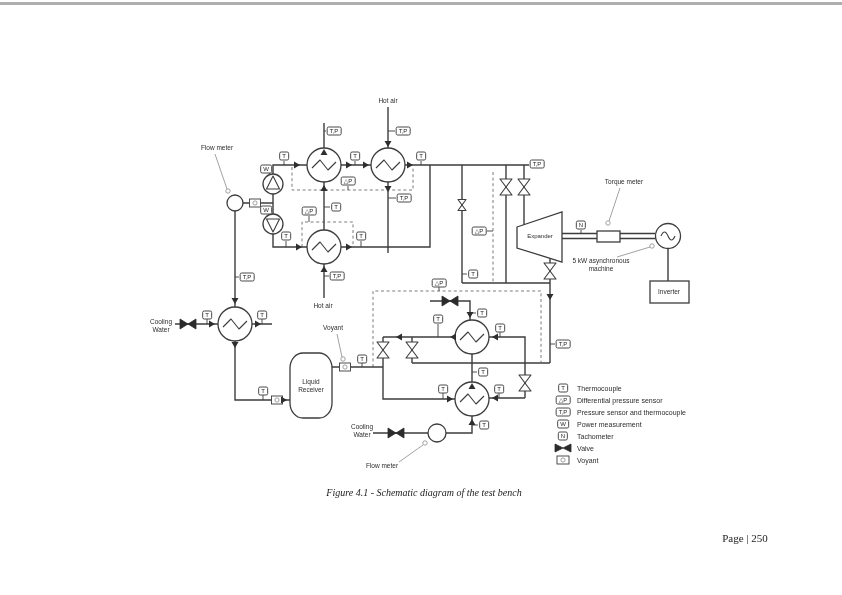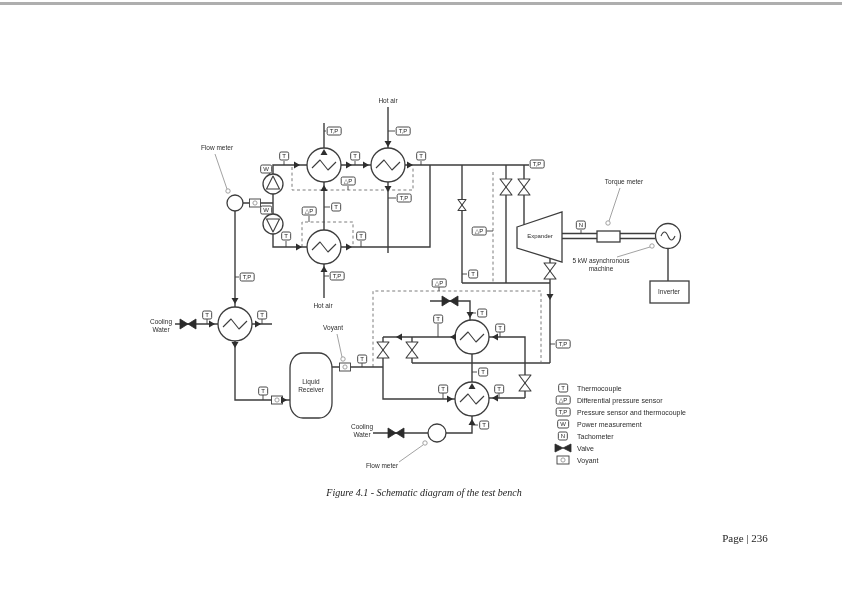--- a/index.html
+++ b/index.html
@@ -297,14 +297,14 @@
     <div class="legend-label" style="left:577px;top:412px">Pressure sensor and thermocouple</div>
     <div class="sbox" style="left:563px;top:424px">W</div>
     <div class="legend-label" style="left:577px;top:424px">Power measurement</div>
     <div class="sbox" style="left:563px;top:436px">N</div>
     <div class="legend-label" style="left:577px;top:436px">Tachometer</div>
     <div class="legend-label" style="left:577px;top:448px">Valve</div>
     <div class="legend-label" style="left:577px;top:460px">Voyant</div>
   </div>
 
   <div class="caption" style="left:424px;top:492px">Figure 4.1 - Schematic diagram of the test bench</div>
-  <div class="pagenum" style="left:745px;top:538px">Page | 236</div>
+  <div class="pagenum" style="left:745px;top:538px">Page | 250</div>
 </div>
 
 </body></html>

